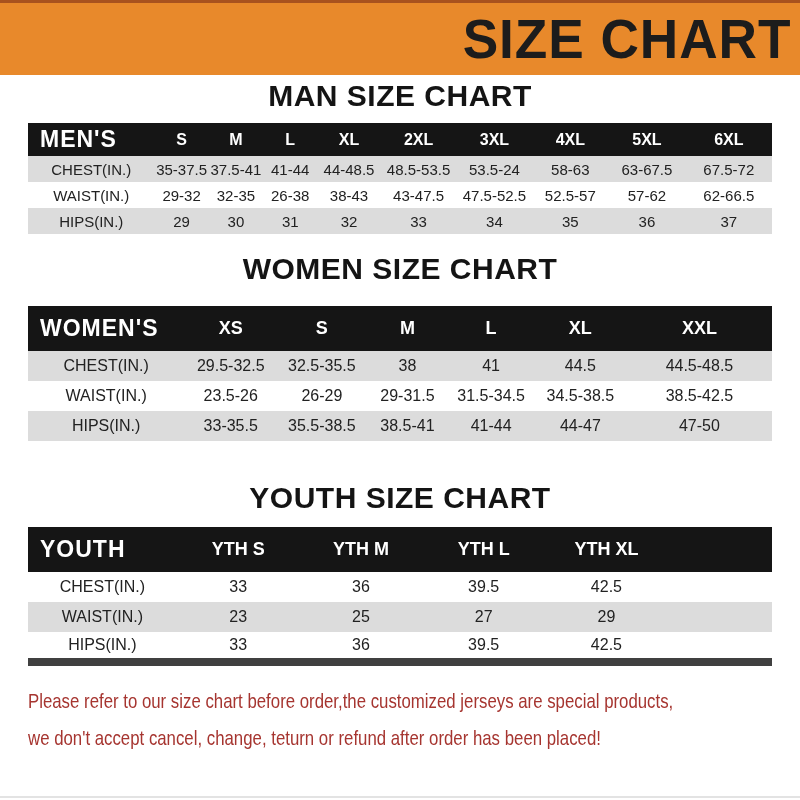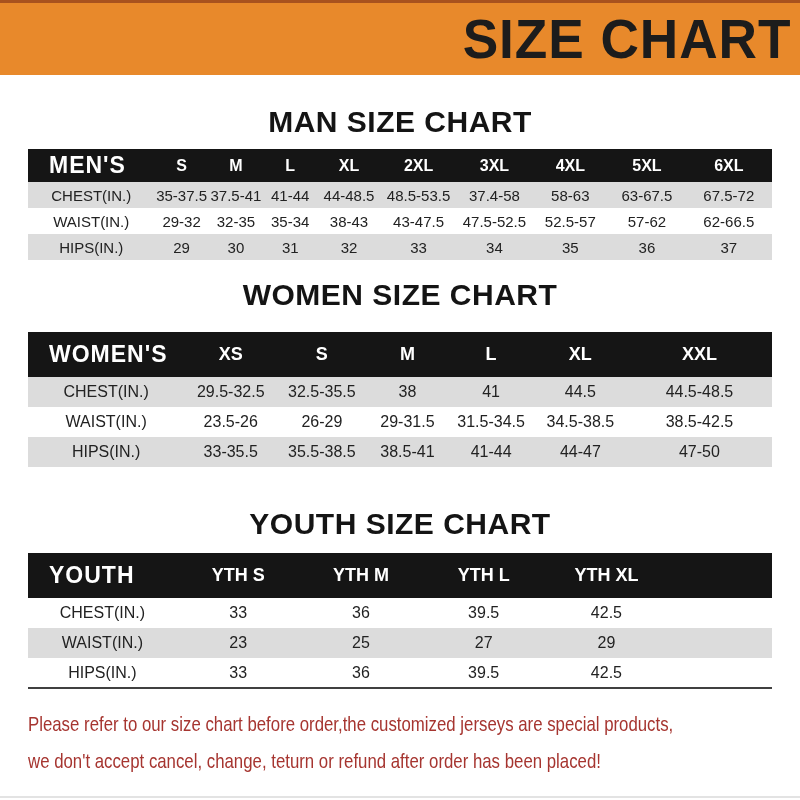--- a/index.html
+++ b/index.html
@@ -34,21 +34,21 @@
   
   .section-title{
     margin:0;
     text-align:center;
     font-size:30px;
     font-weight:bold;
     color:#141414;
     letter-spacing:0.5px;
     line-height:34px;
   }
-  .sec-man  .section-title{margin-top:30px;margin-bottom:10px;}
+  .sec-man  .section-title{margin-top:4px;margin-bottom:10px;}
   .sec-women .section-title{margin-top:18px;margin-bottom:20px;}
   .sec-youth .section-title{margin-top:40px;margin-bottom:12px;}
   
   .size-table{
     width:744px;
     margin:0 28px;
     border-collapse:collapse;
     table-layout:fixed;
     font-size:15px;
     color:#222;
@@ -57,21 +57,21 @@
     background:#151515;
     color:#ffffff;
   }
   .size-table thead th{
     font-weight:bold;
     text-align:center;
     padding:0;
   }
   .size-table .head-label{
     text-align:left;
-    padding-left:21px;
+    padding-left:12px;
     font-size:23px;
     letter-spacing:1px;
   }
   .size-table tbody th{
     font-weight:normal;
     text-align:center;
     padding:1px;
   }
   .size-table tbody td{
     text-align:center;
@@ -87,21 +87,21 @@
   table[data-section="1"] thead tr,
   table[data-section="2"] thead tr{height:45px;}
   table[data-section="1"] thead th,
   table[data-section="2"] thead th{font-size:18px;}
   table[data-section="1"] thead th.head-label,
   table[data-section="2"] thead th.head-label{font-size:23px;}
   table[data-section="1"] tbody tr,
   table[data-section="2"] tbody tr{height:30px;}
   table[data-section="1"] tbody{font-size:16px;}
   table[data-section="2"] tbody{font-size:16px;}
-  table[data-section="2"]{border-bottom:2px solid #404040;}
+  table[data-section="2"]{border-bottom:8px solid #404040;}
   
   .notice{
     margin:20px 0 0 28px;
     color:var(--notice-color,#A63530);
     font-size:21px;
   }
   .notice p{
     margin:0 0 7px 0;
     line-height:30px;
     transform:scaleX(0.8);
@@ -148,30 +148,30 @@
           </tr>
         </thead>
         <tbody>
           <tr class="data-row row-gray">
             <th class="row-label">CHEST(IN.)</th>
             <td class="value">35-37.5</td>
             <td class="value">37.5-41</td>
             <td class="value">41-44</td>
             <td class="value">44-48.5</td>
             <td class="value">48.5-53.5</td>
-            <td class="value">37.4-58</td>
+            <td class="value">53.5-24</td>
             <td class="value">58-63</td>
             <td class="value">63-67.5</td>
             <td class="value">67.5-72</td>
           </tr>
           <tr class="data-row row-white">
             <th class="row-label">WAIST(IN.)</th>
             <td class="value">29-32</td>
             <td class="value">32-35</td>
-            <td class="value">35-34</td>
+            <td class="value">26-38</td>
             <td class="value">38-43</td>
             <td class="value">43-47.5</td>
             <td class="value">47.5-52.5</td>
             <td class="value">52.5-57</td>
             <td class="value">57-62</td>
             <td class="value">62-66.5</td>
           </tr>
           <tr class="data-row row-gray">
             <th class="row-label">HIPS(IN.)</th>
             <td class="value">29</td>

